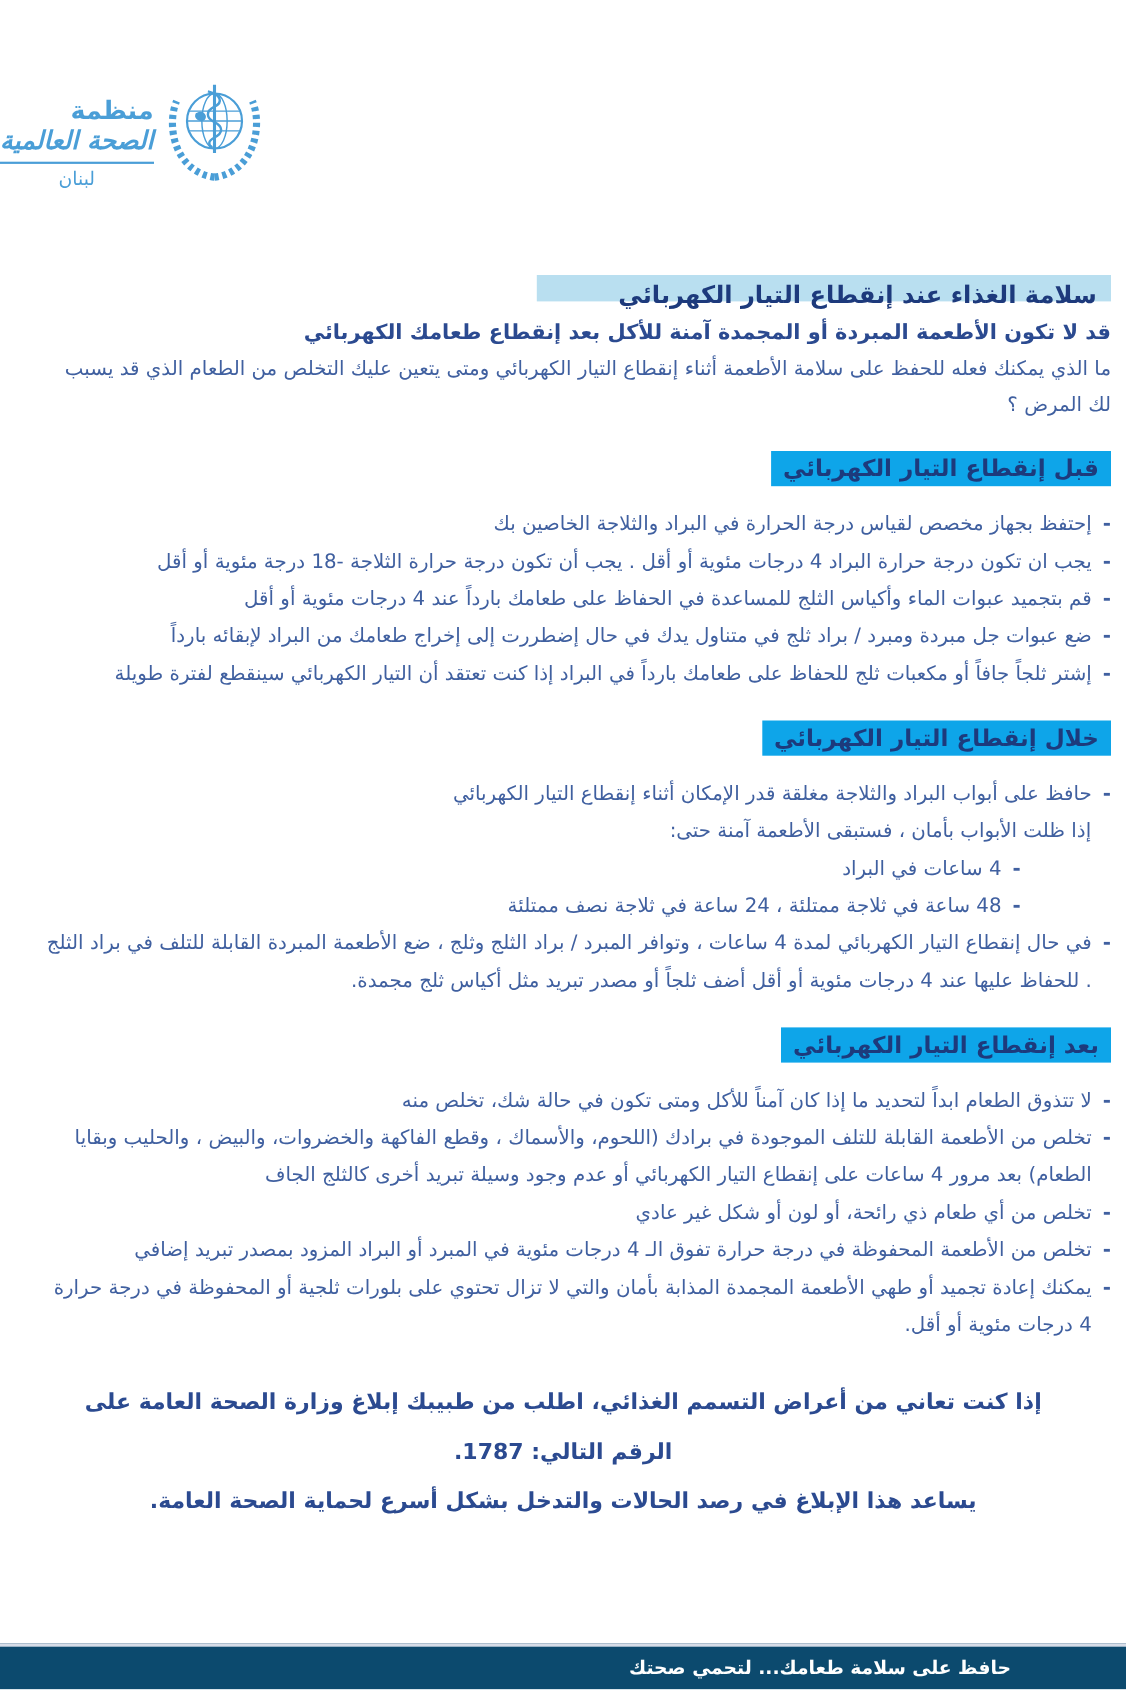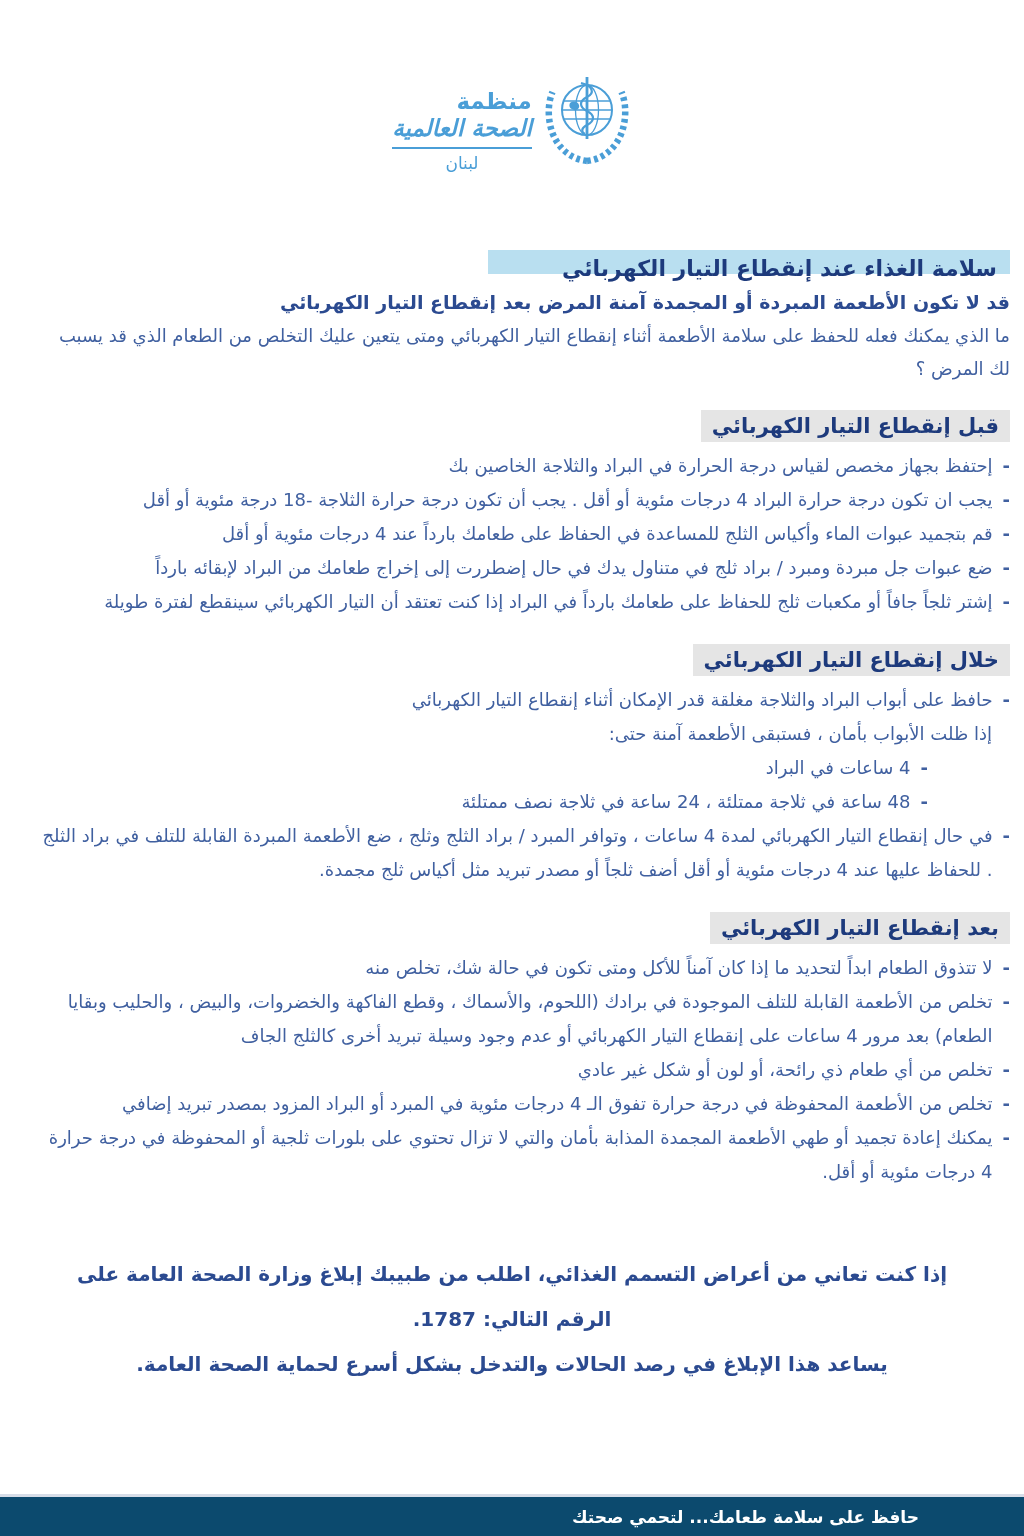--- a/index.html
+++ b/index.html
@@ -1,34 +1,34 @@
 <!DOCTYPE html>
 <html lang="ar"><head>
 <meta charset="utf-8">
 <style>
   html,body{margin:0;padding:0;background:#ffffff;}
   body{font-family:"DejaVu Sans",sans-serif;}
   .page{position:relative;width:1024px;height:1536px;background:#ffffff;margin:0 auto;overflow:hidden;}
 
   
-  .logo{position:absolute;top:72px;left:0;right:0;display:flex;justify-content:center;align-items:flex-start;gap:10px;direction:ltr;}
+  .logo{position:absolute;top:72px;left:0;right:0;display:flex;justify-content:flex-start;align-items:flex-start;gap:10px;direction:ltr;}
   .logo-text{color:#4a9ed7;direction:rtl;text-align:right;margin-top:16px;}
   .logo-line1{font-size:23px;font-weight:bold;line-height:26px;}
   .logo-line2{font-size:23px;font-weight:bold;line-height:28px;padding-bottom:5px;border-bottom:2px solid #4a9ed7;font-style:italic;}
   .logo-country{font-size:17px;text-align:center;margin-top:4px;}
 
   
   .content{position:absolute;top:250px;right:14px;left:40px;direction:rtl;}
   .title-bar{width:496px;background:#b9dff0;height:24px;line-height:38px;padding:0 13px;
              font-size:22px;font-weight:bold;color:#1d3a7c;text-align:right;}
   .intro-bold{margin-top:13px;font-size:19px;font-weight:bold;color:#2b4a90;line-height:30px;}
   .intro-q{font-size:18px;color:#4060a0;line-height:33px;margin-top:2px;}
 
   .section{margin-top:25px;}
-  .sec-heading{display:inline-block;background:#e5e5e5;padding:4px 11px;font-size:21px;font-weight:bold;color:#1d3a7c;margin-bottom:7px;}
+  .sec-heading{display:inline-block;background:#0ea5e9;padding:4px 11px;font-size:21px;font-weight:bold;color:#1d3a7c;margin-bottom:18px;}
   .items{font-size:18px;color:#4060a0;}
   .item{display:flex;gap:10px;line-height:34px;align-items:flex-start;}
   .item .dash{flex:0 0 auto;font-weight:bold;}
   .item.text{padding-right:18px;}
   .item.sub{padding-right:82px;}
   .item .txt{flex:1 1 auto;text-align:right;}
 
   
   .report{position:absolute;top:1252px;left:0;right:0;text-align:center;direction:rtl;
           font-size:20px;font-weight:bold;color:#2b4a90;line-height:45px;padding:0 60px;box-sizing:border-box;}
@@ -62,21 +62,21 @@
           <path d="M28 31 c 4 -3 8 -1 9 2 c 1 3 -2 6 -5 5 c -3 -1 -6 -3 -4 -7 z" fill="#4a9ed7" stroke="none"></path>
           <line x1="45" y1="5" x2="45" y2="67" stroke-width="2.8"></line>
           <path d="M39 11 C 51 14 53 21 45 25 C 37 29 37 35 45 39 C 53 43 53 49 45 53 C 39 56 39 60 43 62" stroke-width="2.2"></path>
         </g>
       </svg>
     </span>
   </div>
 
   <div class="content">
     <div class="title-bar">سلامة الغذاء عند إنقطاع التيار الكهربائي</div>
-    <div class="intro-bold">قد لا تكون الأطعمة المبردة أو المجمدة آمنة المرض بعد إنقطاع التيار الكهربائي</div>
+    <div class="intro-bold">قد لا تكون الأطعمة المبردة أو المجمدة آمنة للأكل بعد إنقطاع طعامك الكهربائي</div>
     <div class="intro-q">ما الذي يمكنك فعله للحفظ على سلامة الأطعمة أثناء إنقطاع التيار الكهربائي ومتى يتعين عليك التخلص من الطعام الذي قد يسبب لك المرض ؟</div>
     <div>
         <section class="section"><span class="sec-heading">قبل إنقطاع التيار الكهربائي</span><div class="items">
             <div class="item bullet">
               <span class="dash">-</span>
               <span class="txt">إحتفظ بجهاز مخصص لقياس درجة الحرارة في البراد والثلاجة الخاصين بك</span>
             </div>
             <div class="item bullet">
               <span class="dash">-</span>
               <span class="txt">يجب ان تكون درجة حرارة البراد 4 درجات مئوية أو أقل . يجب أن تكون درجة حرارة الثلاجة -18 درجة مئوية أو أقل</span>

